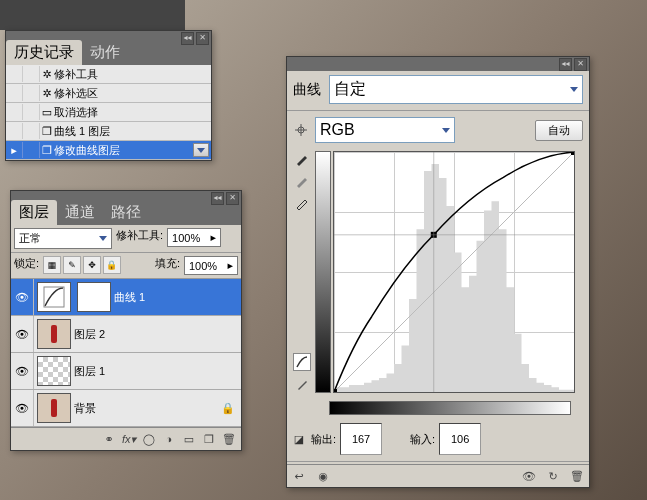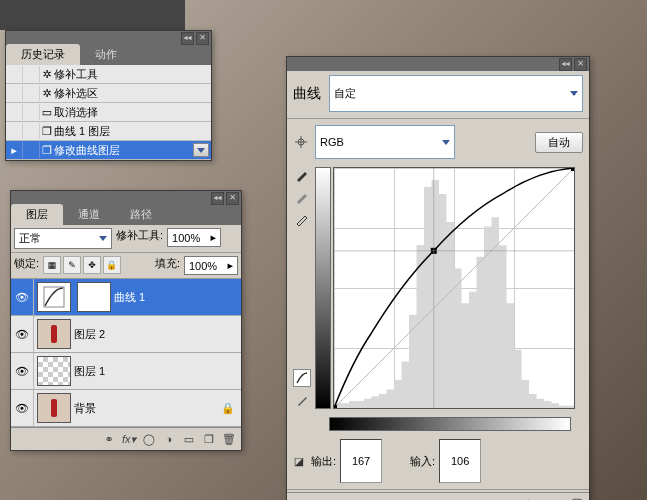--- a/index.html
+++ b/index.html
@@ -1,20 +1,20 @@
 <!DOCTYPE html>
 <html><head>
 <meta charset="utf-8">
 <style>
 body{margin:0;width:647px;height:500px;font-family:"Microsoft YaHei",Tahoma,sans-serif;font-size:11px;background:linear-gradient(135deg,#b8afa2 0%,#8a7c6f 50%,#5a4d42 100%);color:#000;overflow:hidden}
 .panel{position:absolute;background:#d4d0c8;border:1px solid #3a3a3a;box-shadow:2px 2px 6px rgba(0,0,0,.3)}
 .titlebar{background:#6b6b6b;height:14px;display:flex;justify-content:flex-end;align-items:center;padding:0 2px;gap:2px}
 .titleicon{width:11px;height:11px;background:#5a5a5a;border:1px solid #444;display:flex;align-items:center;justify-content:center;color:#ccc;font-size:8px;line-height:1}
 .tabs{display:flex;background:#6b6b6b;height:20px;align-items:flex-end}
-.tab{padding:3px 15px;font-size:11px;color:#ddd;cursor:pointer}
+.tab{padding:3px 8px;font-size:15px;color:#ddd;cursor:pointer}
 .tab.active{background:#d4d0c8;color:#000;border-radius:3px 3px 0 0}
 .panelbody{background:#d4d0c8;padding:2px}
 
 .hrow{display:flex;align-items:center;height:18px;border-bottom:1px solid #bbb;background:#e8e8e8;font-size:11px}
 .hrow.sel{background:#3875d7;color:#fff}
 .hcell{width:16px;height:16px;border-right:1px solid #ccc;display:flex;align-items:center;justify-content:center}
 .hicon{width:14px;height:14px;display:flex;align-items:center;justify-content:center}
 
 .lopt{display:flex;align-items:flex-start;padding:3px;gap:4px;background:#d4d0c8;border-bottom:1px solid #999}
 .drop{border:1px solid #7a7a7a;background:#fff;padding:2px 4px;font-size:11px;display:flex;align-items:center;justify-content:space-between}
@@ -24,30 +24,30 @@
 .eye{width:22px;height:36px;border-right:1px solid #bbb;display:flex;align-items:center;justify-content:center}
 .thumb{width:32px;height:28px;border:1px solid #555;margin:0 3px;background:#fff}
 .thumb.checker{background:repeating-conic-gradient(#ccc 0 25%,#fff 0 50%) 0 0/10px 10px}
 .thumb.red{background:#d8c9b8;display:flex;align-items:center;justify-content:center}
 .redfig{width:6px;height:18px;background:#b02020;border-radius:2px}
 .btoolbar{display:flex;gap:2px;padding:3px;border-top:1px solid #888;justify-content:flex-end}
 .btoolicon{width:18px;height:16px;display:flex;align-items:center;justify-content:center;color:#444}
 
 .adjrow{display:flex;align-items:center;padding:4px 6px;gap:6px}
 .adjlabel{font-size:14px;width:30px}
-.select{flex:1;border:1px solid #7b9ebd;background:#fff;padding:10px 4px;display:flex;justify-content:space-between;align-items:center;font-size:11px}
+.select{flex:1;border:1px solid #7b9ebd;background:#fff;padding:3px 4px;display:flex;justify-content:space-between;align-items:center;font-size:16px}
 .button{border:1px solid #888;background:linear-gradient(#fdfdfd,#e0e0e0);padding:2px 12px;font-size:11px;border-radius:2px}
 .curvewrap{display:flex;padding:4px 6px;gap:4px}
 .sidetools{display:flex;flex-direction:column;gap:6px;width:18px;align-items:center}
 .stool{width:16px;height:16px;display:flex;align-items:center;justify-content:center;color:#333}
 .gradbar{width:14px;height:240px;background:linear-gradient(#fff,#000);border:1px solid #666}
 .curvebox{position:relative;width:240px;height:240px;border:1px solid #555;background:#fff}
 .grid{position:absolute;inset:0;background:linear-gradient(#ccc 1px,transparent 1px) 0 0/60px 60px,linear-gradient(90deg,#ccc 1px,transparent 1px) 0 0/60px 60px}
 .iorow{display:flex;align-items:center;padding:4px;gap:4px}
-.iofield{border:1px inset #999;background:#fff;padding:15px 4px;width:32px;text-align:center;font-size:11px}
+.iofield{border:1px inset #999;background:#fff;padding:9px 4px;width:32px;text-align:center;font-size:11px}
 .hgradbar{height:12px;background:linear-gradient(90deg,#000,#fff);border:1px solid #666;flex:1}
 .lockicons{display:flex;gap:2px;align-items:center}
 .smicon{width:16px;height:16px;border:1px solid #aaa;background:#eee;display:flex;align-items:center;justify-content:center;font-size:9px}
 .italic{}
 svg{display:block}
 .chev{width:0;height:0;border-left:4px solid transparent;border-right:4px solid transparent;border-top:5px solid #3b5998}
 </style>
 </head>
 <body>
 

